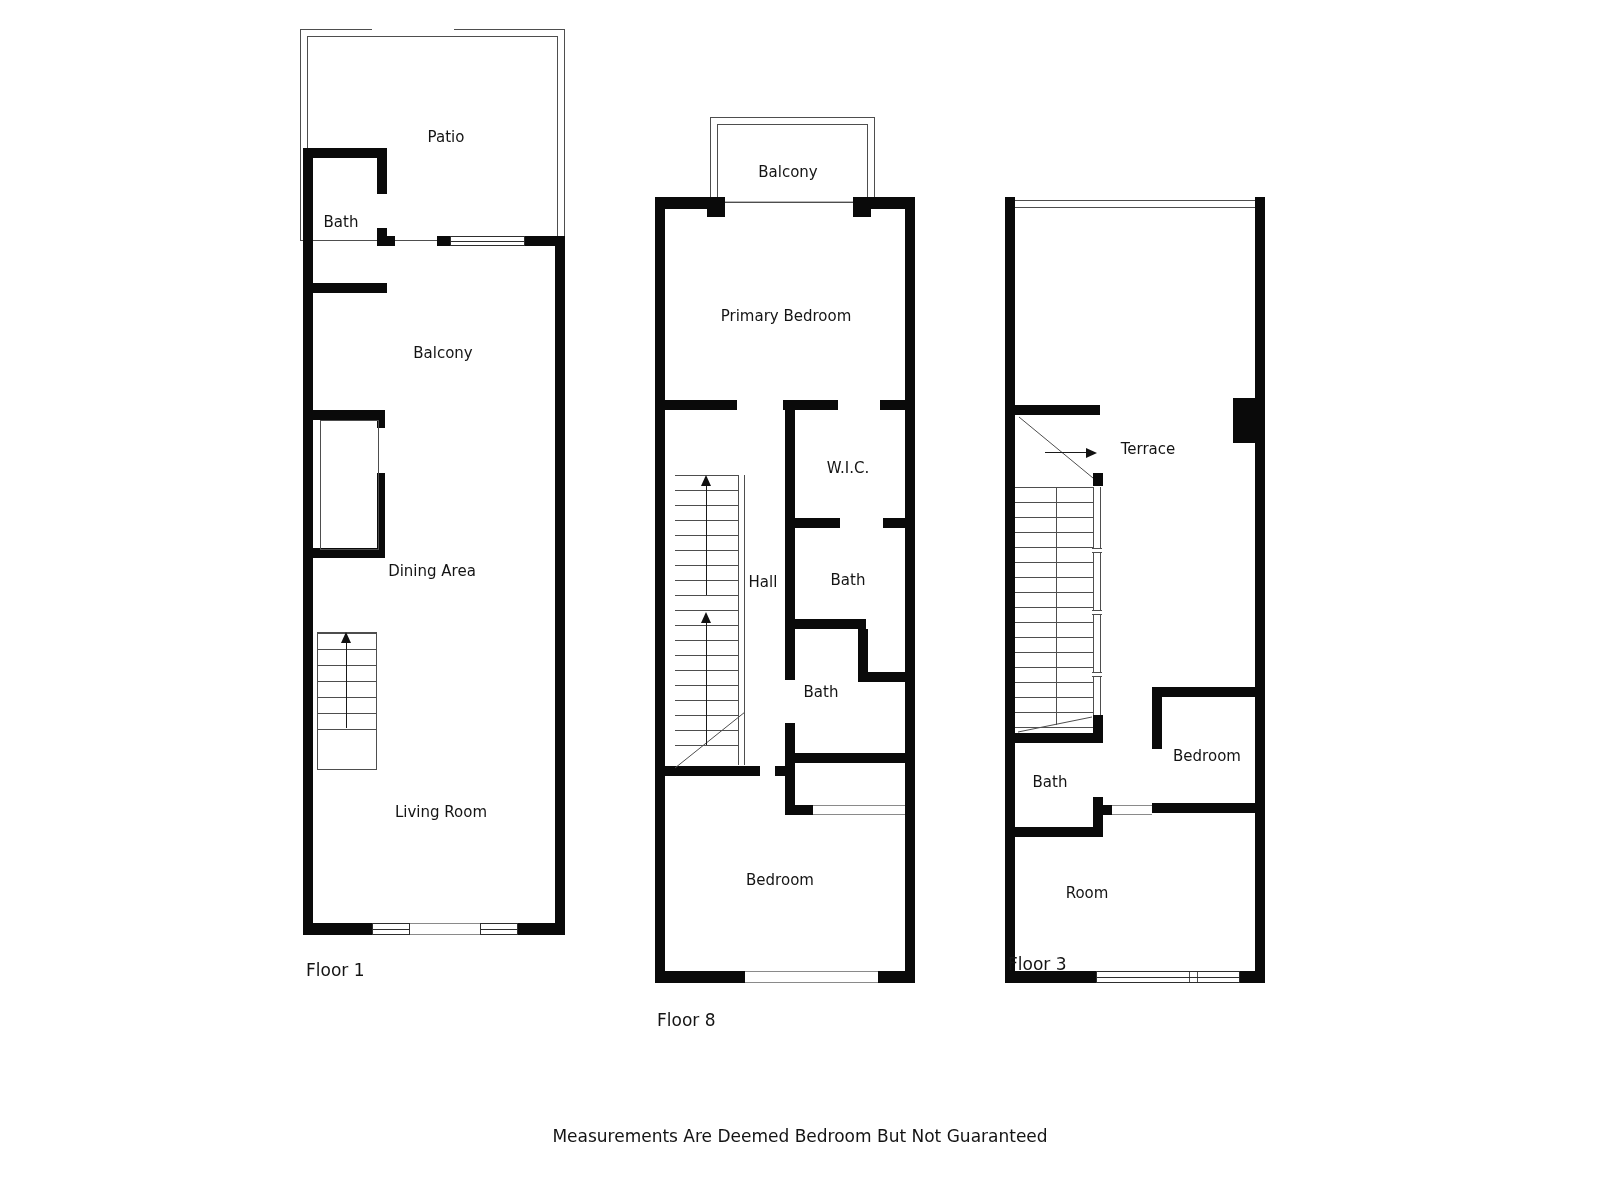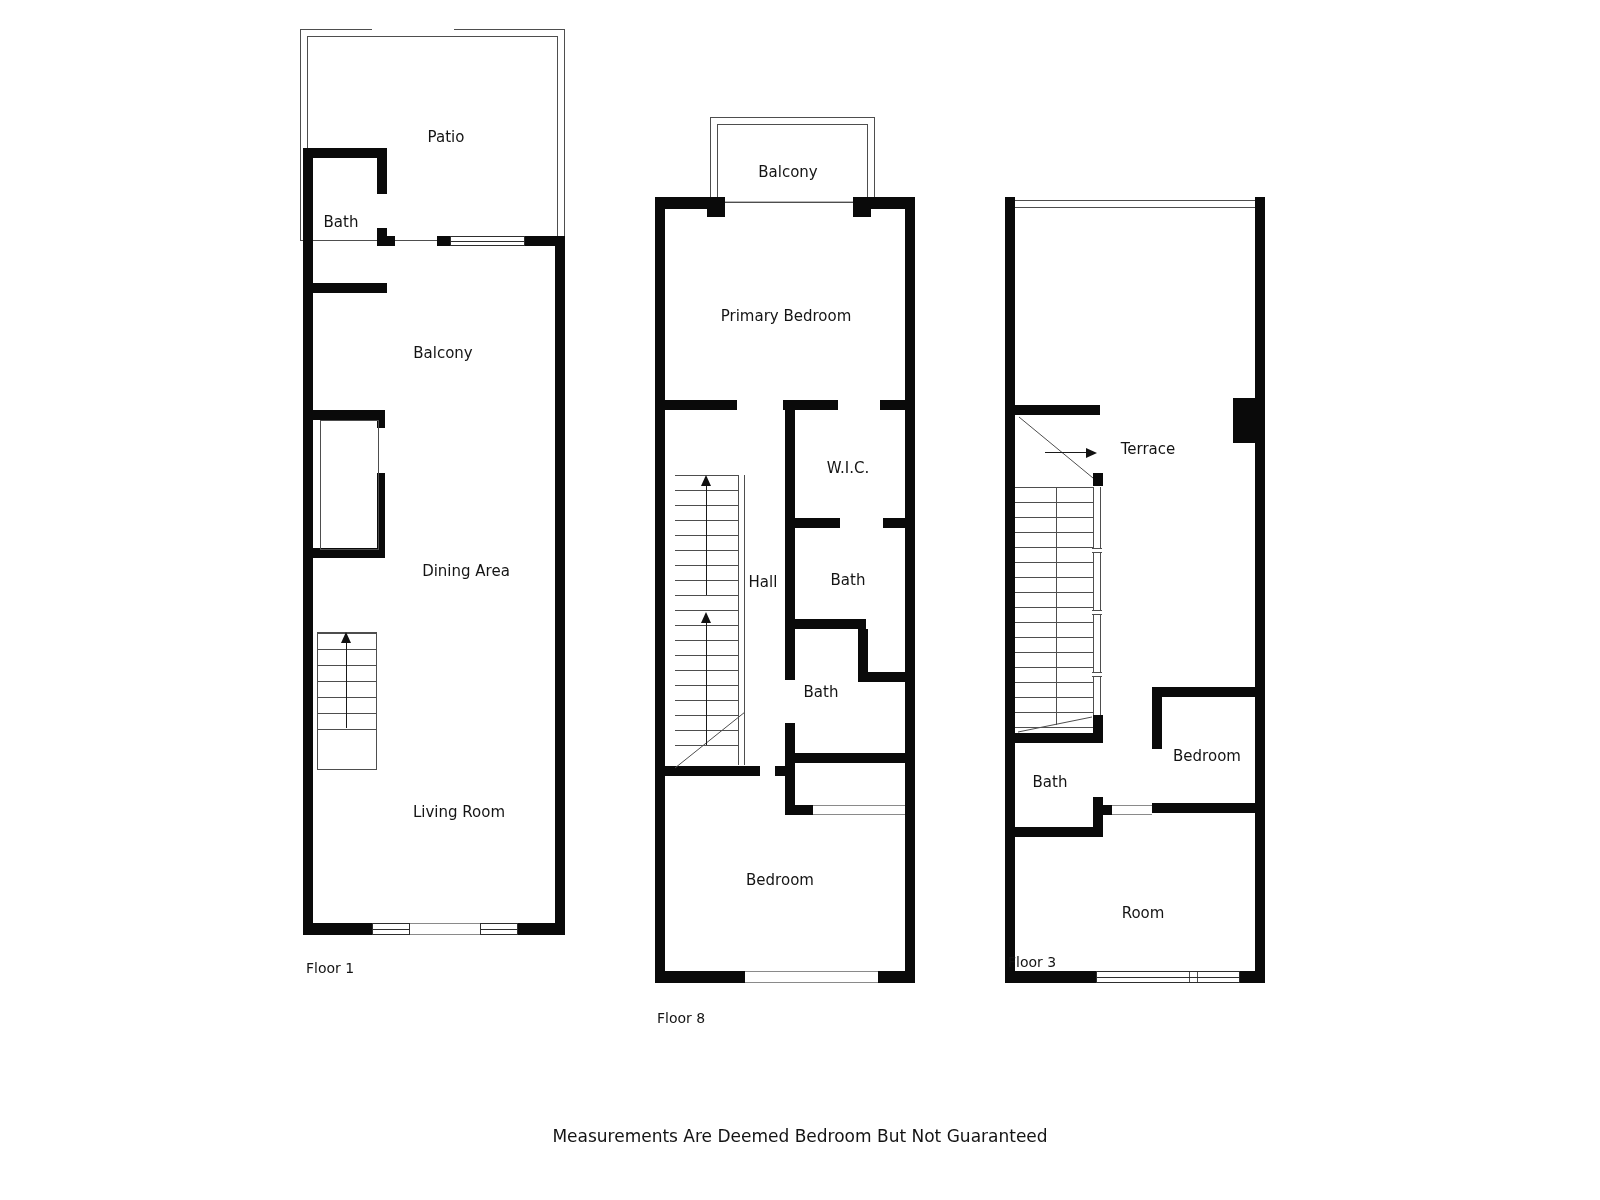--- a/index.html
+++ b/index.html
@@ -6,21 +6,21 @@
   #plan{position:relative;width:1600px;height:1200px;background:#fff;overflow:hidden;
         font-family:"DejaVu Sans","Liberation Sans",sans-serif;color:#141414;}
   .w{position:absolute;background:#0a0a0a;}                    
   .tl{position:absolute;border:1px solid #4e4e4e;background:transparent;} 
   .cover{position:absolute;background:#ffffff;}
   .win{position:absolute;background:#ffffff;border:1px solid #2e2e2e;box-sizing:border-box;}
   .win::after{content:"";position:absolute;left:0;right:0;top:50%;border-top:1px solid #2e2e2e;}
   .open{position:absolute;background:#ffffff;border-top:1px solid #8a8a8a;border-bottom:1px solid #8a8a8a;box-sizing:border-box;}
   .sline{position:absolute;background:#b9b9b9;}                
   .lbl{position:absolute;transform:translate(-50%,-50%);font-size:15px;white-space:nowrap;}
-  .flabel{position:absolute;font-size:14px;white-space:nowrap;}
+  .flabel{position:absolute;font-size:17px;white-space:nowrap;}
   .treads{position:absolute;background:repeating-linear-gradient(to bottom,#4e4e4e 0,#4e4e4e 1px,transparent 1px,transparent 15px);}
   .treads16{position:absolute;background:repeating-linear-gradient(to bottom,#4e4e4e 0,#4e4e4e 1px,transparent 1px,transparent 16px);}
   .stairbox{position:absolute;border:1px solid #4e4e4e;box-sizing:border-box;}
   .stem{position:absolute;width:1px;background:#1a1a1a;}
   .vline{position:absolute;width:1px;background:#4e4e4e;}
   .hline{position:absolute;height:1px;background:#4e4e4e;}
   .arrow-up{position:absolute;width:0;height:0;border-left:5px solid transparent;border-right:5px solid transparent;border-bottom:11px solid #111;}
   .arrow-right{position:absolute;width:0;height:0;border-top:5px solid transparent;border-bottom:5px solid transparent;border-left:11px solid #111;}
   .rail{position:absolute;border-left:1px solid #4e4e4e;border-right:1px solid #4e4e4e;box-sizing:border-box;background:#fff;}
   .rtick{position:absolute;border-top:1px solid #4e4e4e;border-bottom:1px solid #4e4e4e;box-sizing:border-box;height:5px;background:#fff;}
@@ -64,22 +64,22 @@
 
     <div class="w" style="left:303px;top:923px;width:69px;height:12px;"></div>
     <div class="win" style="left:372px;top:923px;width:38px;height:12px;"></div>
     <div class="open" style="left:410px;top:923px;width:70px;height:12px;"></div>
     <div class="win" style="left:480px;top:923px;width:38px;height:12px;"></div>
     <div class="w" style="left:518px;top:923px;width:47px;height:12px;"></div>
 
     <div class="lbl" style="left:446px;top:137px;">Patio</div>
     <div class="lbl" style="left:341px;top:222px;">Bath</div>
     <div class="lbl" style="left:443px;top:353px;">Balcony</div>
-    <div class="lbl" style="left:466px;top:571px;">Dining Area</div>
-    <div class="lbl" style="left:441px;top:812px;margin-left:18px;">Living Room</div>
+    <div class="lbl" style="left:432px;top:571px;">Dining Area</div>
+    <div class="lbl" style="left:441px;top:812px;">Living Room</div>
     <div class="flabel" style="left:306px;top:960px;">Floor 1</div>
   </div>
 
   <div>
 
     <div class="tl" style="left:710px;top:117px;width:163px;height:84px;"></div>
     <div class="tl" style="left:717px;top:124px;width:149px;height:77px;"></div>
 
     <div class="w" style="left:655px;top:197px;width:70px;height:12px;"></div>
     <div class="w" style="left:707px;top:209px;width:18px;height:8px;"></div>
@@ -176,18 +176,18 @@
     <div class="w" style="left:1005px;top:971px;width:91px;height:12px;"></div>
     <div class="win" style="left:1096px;top:971px;width:144px;height:12px;">
       <div class="vline" style="left:92px;top:0;height:10px;"></div>
       <div class="vline" style="left:100px;top:0;height:10px;"></div>
     </div>
     <div class="w" style="left:1240px;top:971px;width:25px;height:12px;"></div>
 
     <div class="lbl" style="left:1148px;top:449px;">Terrace</div>
     <div class="lbl" style="left:1050px;top:782px;">Bath</div>
     <div class="lbl" style="left:1207px;top:756px;">Bedroom</div>
-    <div class="lbl" style="left:1143px;top:893px;margin-top:20px;">Room</div>
+    <div class="lbl" style="left:1087px;top:893px;">Room</div>
     <div class="flabel" style="left:1008px;top:954px;">Floor 3</div>
   </div>
 
   <div id="footer" style="top:1126px;">Measurements Are Deemed Bedroom But Not Guaranteed</div>
 </div>
 
 </body></html>

